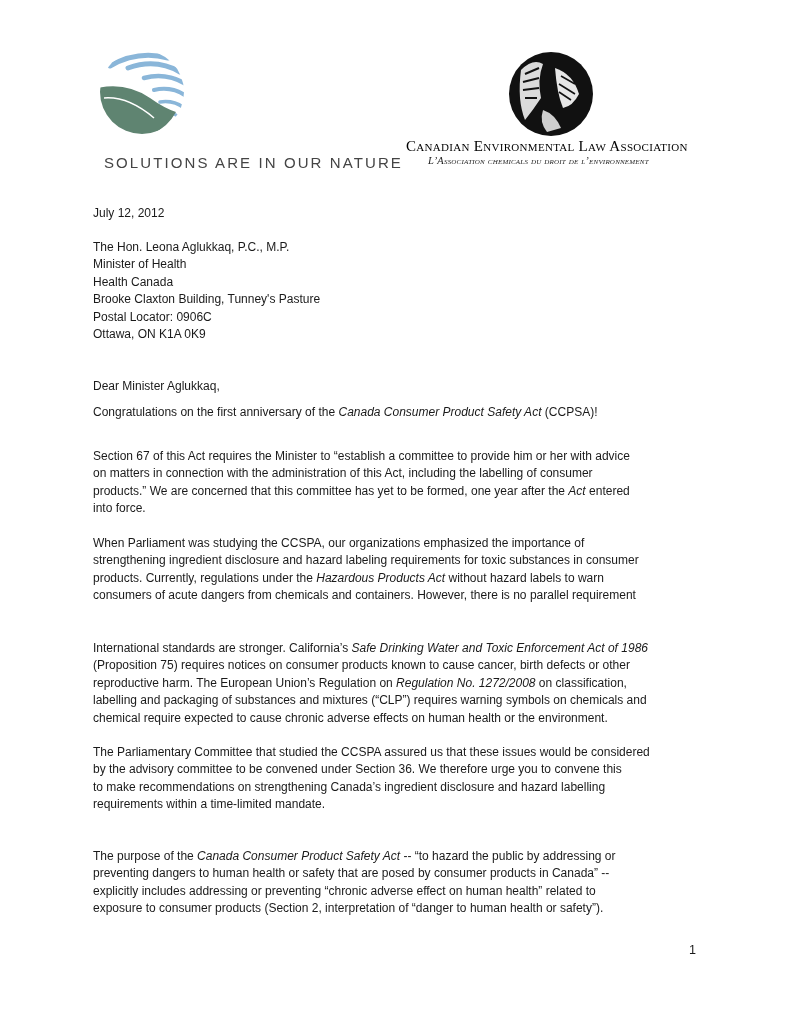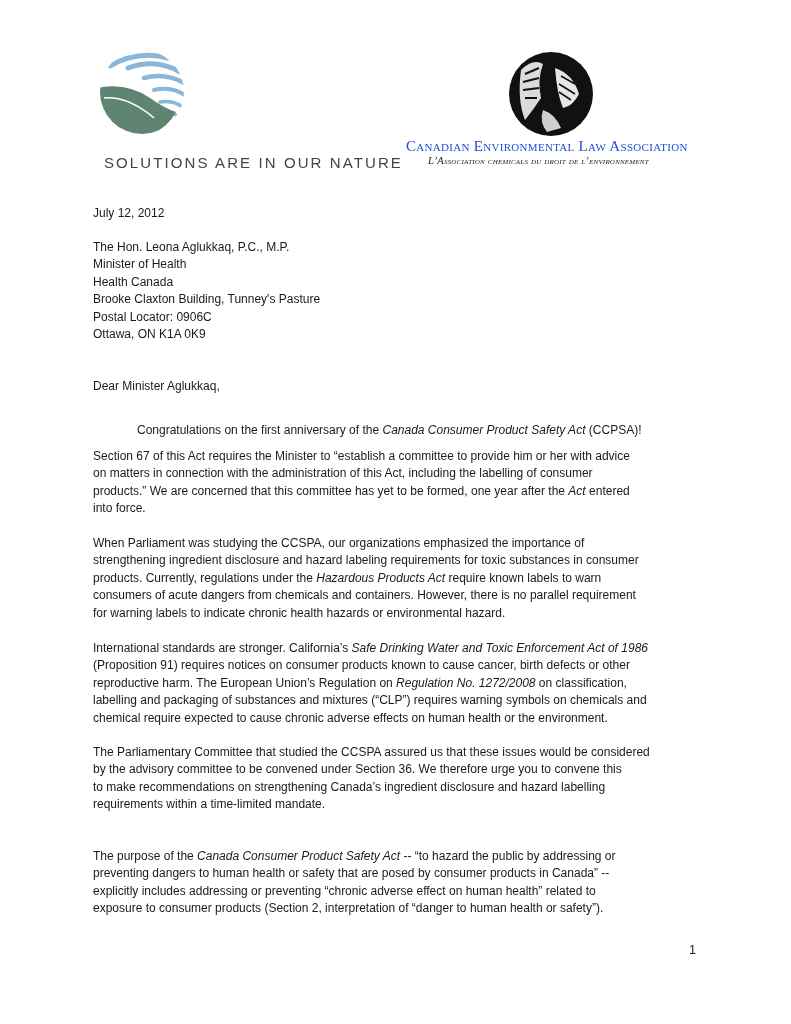--- a/index.html
+++ b/index.html
@@ -11,32 +11,32 @@
   .page { position: absolute; left: 0; top: 0; width: 791px; height: 1024px; }
 
   
   .dsf-logo { position: absolute; left: 98px; top: 48px; width: 220px; height: 125px; }
   .dsf-mark { position: absolute; left: 0; top: 0; width: 88px; height: 88px; }
   .dsf-name { position: absolute; left: 118px; top: 10px; font-size: 18px; line-height: 21px; color: #333; }
   .dsf-name div { white-space: nowrap; }
   .dsf-tagline { position: absolute; left: 6px; top: 106px; font-size: 15px; letter-spacing: 2.1px; color: #444; white-space: nowrap; }
   .cela-logo { position: absolute; left: 400px; top: 48px; width: 330px; height: 125px; }
   .cela-mark { position: absolute; left: 103px; top: 2px; width: 92px; height: 88px; }
-  .cela-name { position: absolute; left: 6px; top: 90px; font-family: "Liberation Serif", "DejaVu Serif", serif; font-size: 15px; color: #1d4ed8; white-space: nowrap; font-variant: small-caps; letter-spacing: 0.3px; }
+  .cela-name { position: absolute; left: 6px; top: 90px; font-family: "Liberation Serif", "DejaVu Serif", serif; font-size: 15px; color: #000000; white-space: nowrap; font-variant: small-caps; letter-spacing: 0.3px; }
   .cela-name-fr { position: absolute; left: 28px; top: 107px; font-family: "Liberation Serif", "DejaVu Serif", serif; font-size: 10.5px; font-style: italic; color: #222; white-space: nowrap; font-variant: small-caps; letter-spacing: 0.2px; }
 
   
   .text { position: absolute; left: 93px; width: 615px; font-size: 12px; line-height: 17.4px; color: #1a1a1a; }
   .line { white-space: nowrap; }
   em { font-style: italic; }
 
   .date { top: 205px; }
   .address { top: 239px; }
   .salutation { top: 378px; }
-  .p1 { top: 422px; margin-left: 44px; }
+  .p1 { top: 404px; }
   .p2 { top: 448px; }
   .p3 { top: 535px; }
   .p4 { top: 640px; }
   .p5 { top: 744px; }
   .p6 { top: 848px; }
 
   .page-number { position: absolute; left: 689px; top: 943px; font-size: 12.6px; color: #1a1a1a; }
 </style>
 </head>
 <body>
@@ -101,28 +101,27 @@
   <div class="text p2">
     <div class="line">Section 67 of this Act requires the Minister to “establish a committee to provide him or her with advice</div>
     <div class="line">on matters in connection with the administration of this Act, including the labelling of consumer</div>
     <div class="line"><span>products.”   We are concerned that this committee has yet to be formed, one year after the </span><em>Act</em><span> entered</span></div>
     <div class="line">into force.</div>
   </div>
 
   <div class="text p3">
     <div class="line">When Parliament was studying the CCSPA, our organizations emphasized the importance of</div>
     <div class="line">strengthening ingredient disclosure and hazard labeling requirements for toxic substances in consumer</div>
-    <div class="line"><span>products. Currently, regulations under the </span><em>Hazardous Products Act</em><span> require known labels to warn</span></div>
+    <div class="line"><span>products. Currently, regulations under the </span><em>Hazardous Products Act</em><span> without hazard labels to warn</span></div>
     <div class="line">consumers of acute dangers from chemicals and containers.  However, there is no parallel requirement</div>
-    <div class="line">for warning labels to indicate chronic health hazards or environmental hazard.</div>
   </div>
 
   <div class="text p4">
     <div class="line"><span>International standards are stronger. California’s </span><em>Safe Drinking Water and Toxic Enforcement Act of 1986</em></div>
-    <div class="line">(Proposition 91) requires notices on consumer products known to cause cancer, birth defects or other</div>
+    <div class="line">(Proposition 75) requires notices on consumer products known to cause cancer, birth defects or other</div>
     <div class="line"><span>reproductive harm. The European Union’s Regulation on </span><em>Regulation No. 1272/2008</em><span> on classification,</span></div>
     <div class="line">labelling and packaging of substances and mixtures (“CLP”) requires warning symbols on chemicals and</div>
     <div class="line">chemical require expected to cause chronic adverse effects on human health or the environment.</div>
   </div>
 
   <div class="text p5">
     <div class="line">The Parliamentary Committee that studied the CCSPA assured us that these issues would be considered</div>
     <div class="line">by the advisory committee to be convened under Section 36.   We therefore urge  you to convene this</div>
     <div class="line">to make recommendations on strengthening Canada’s ingredient disclosure and hazard labelling</div>
     <div class="line">requirements within a time-limited mandate.</div>

